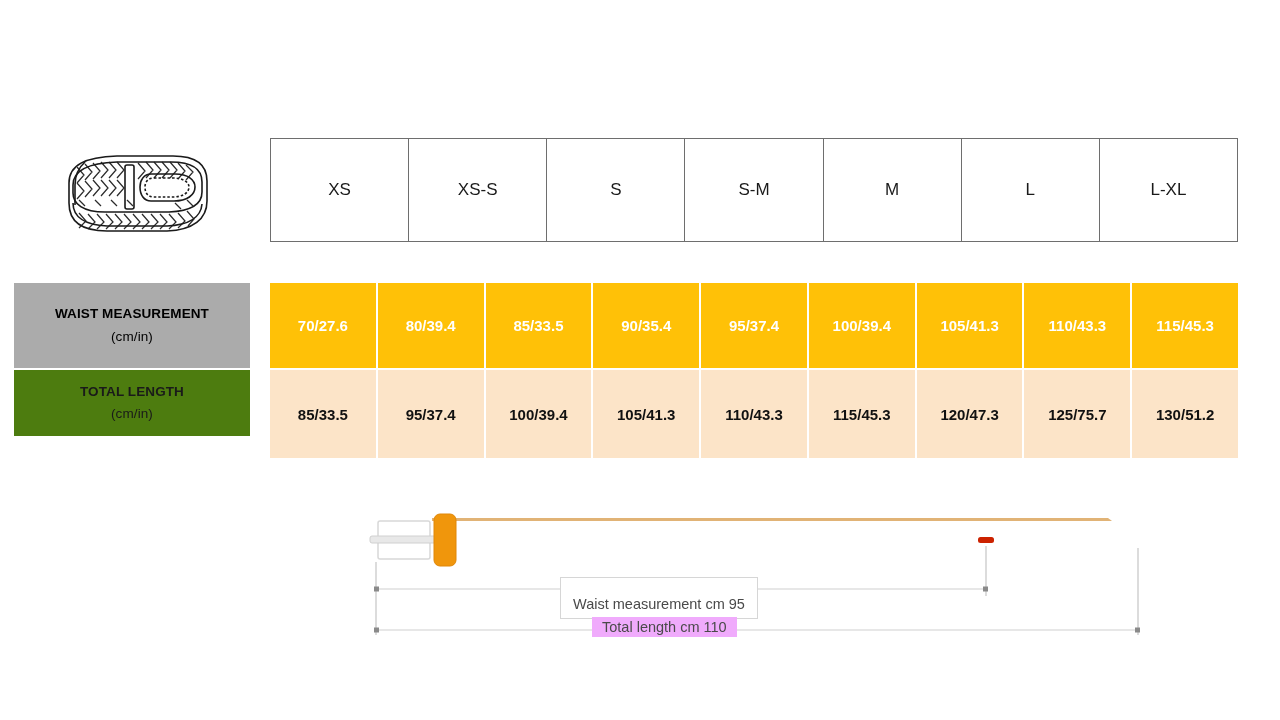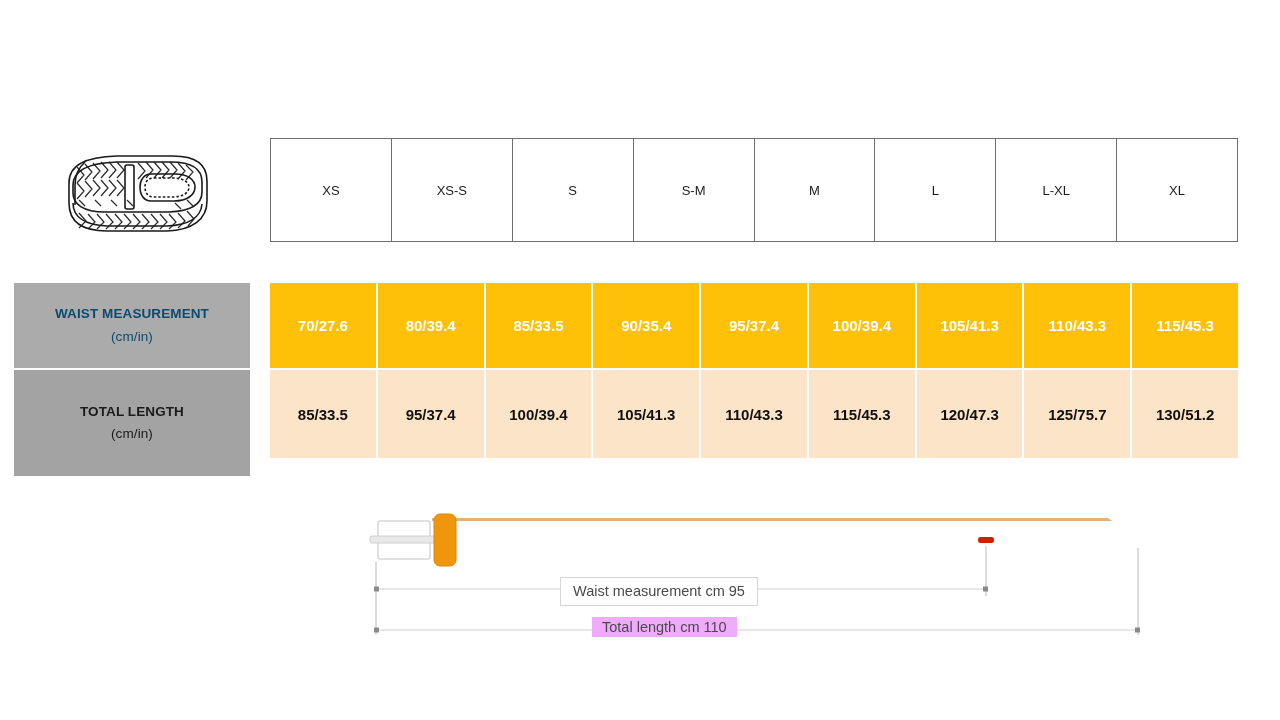--- a/index.html
+++ b/index.html
@@ -37,21 +37,21 @@
     border: 1px solid #6e6e6e;
     box-sizing: border-box;
   }
   .header-cell {
     flex: 1 1 0;
     border-right: 1px solid #6e6e6e;
     box-sizing: border-box;
     display: flex;
     align-items: center;
     justify-content: center;
-    font-size: 13px;
+    font-size: 17px;
     color: #1a1a1a;
     background: #ffffff;
   }
   .header-cell:last-child { border-right: none; }
 
   
   #row-labels {
     position: absolute;
     left: 14px;
     top: 283px;
@@ -65,26 +65,26 @@
     justify-content: center;
     text-align: center;
     font-weight: bold;
     font-size: 13.5px;
     letter-spacing: 0.1px;
     line-height: 1.65;
   }
   .row-label.waist {
     height: 85px;
     background: #ababab;
-    color: #0c4a6e;
+    color: #000000;
   }
   .row-label.total {
-    height: 106px;
+    height: 66px;
     margin-top: 2px;
-    background: #a3a3a3;
+    background: #4d7c0f;
     color: #1a1a1a;
   }
   .row-label .unit { font-weight: normal; }
 
   
   #data-rows {
     position: absolute;
     left: 270px;
     top: 283px;
     width: 968px;
@@ -117,21 +117,21 @@
     position: absolute;
     left: 360px;
     top: 500px;
     width: 800px;
     height: 160px;
   }
   #waist-box {
     position: absolute;
     left: 200px;
     top: 77px;
-    padding: 5px 12px 6px 12px;
+    padding: 18px 12px 6px 12px;
     background: #ffffff;
     border: 1px solid #d6d6d6;
     font-size: 14.5px;
     color: #4a4a4a;
     white-space: nowrap;
   }
   #total-label {
     position: absolute;
     left: 232px;
     top: 117px;
@@ -173,21 +173,20 @@
 
 <div id="size-table">
   <div class="header-row">
     <div class="header-cell">XS</div>
     <div class="header-cell">XS-S</div>
     <div class="header-cell">S</div>
     <div class="header-cell">S-M</div>
     <div class="header-cell">M</div>
     <div class="header-cell">L</div>
     <div class="header-cell">L-XL</div>
-    <div class="header-cell">XL</div>
   </div>
 </div>
 
 <div id="row-labels">
   <div class="row-label waist">
     <span>WAIST MEASUREMENT</span>
     <span class="unit">(cm/in)</span>
   </div>
   <div class="row-label total">
     <span>TOTAL LENGTH</span>

